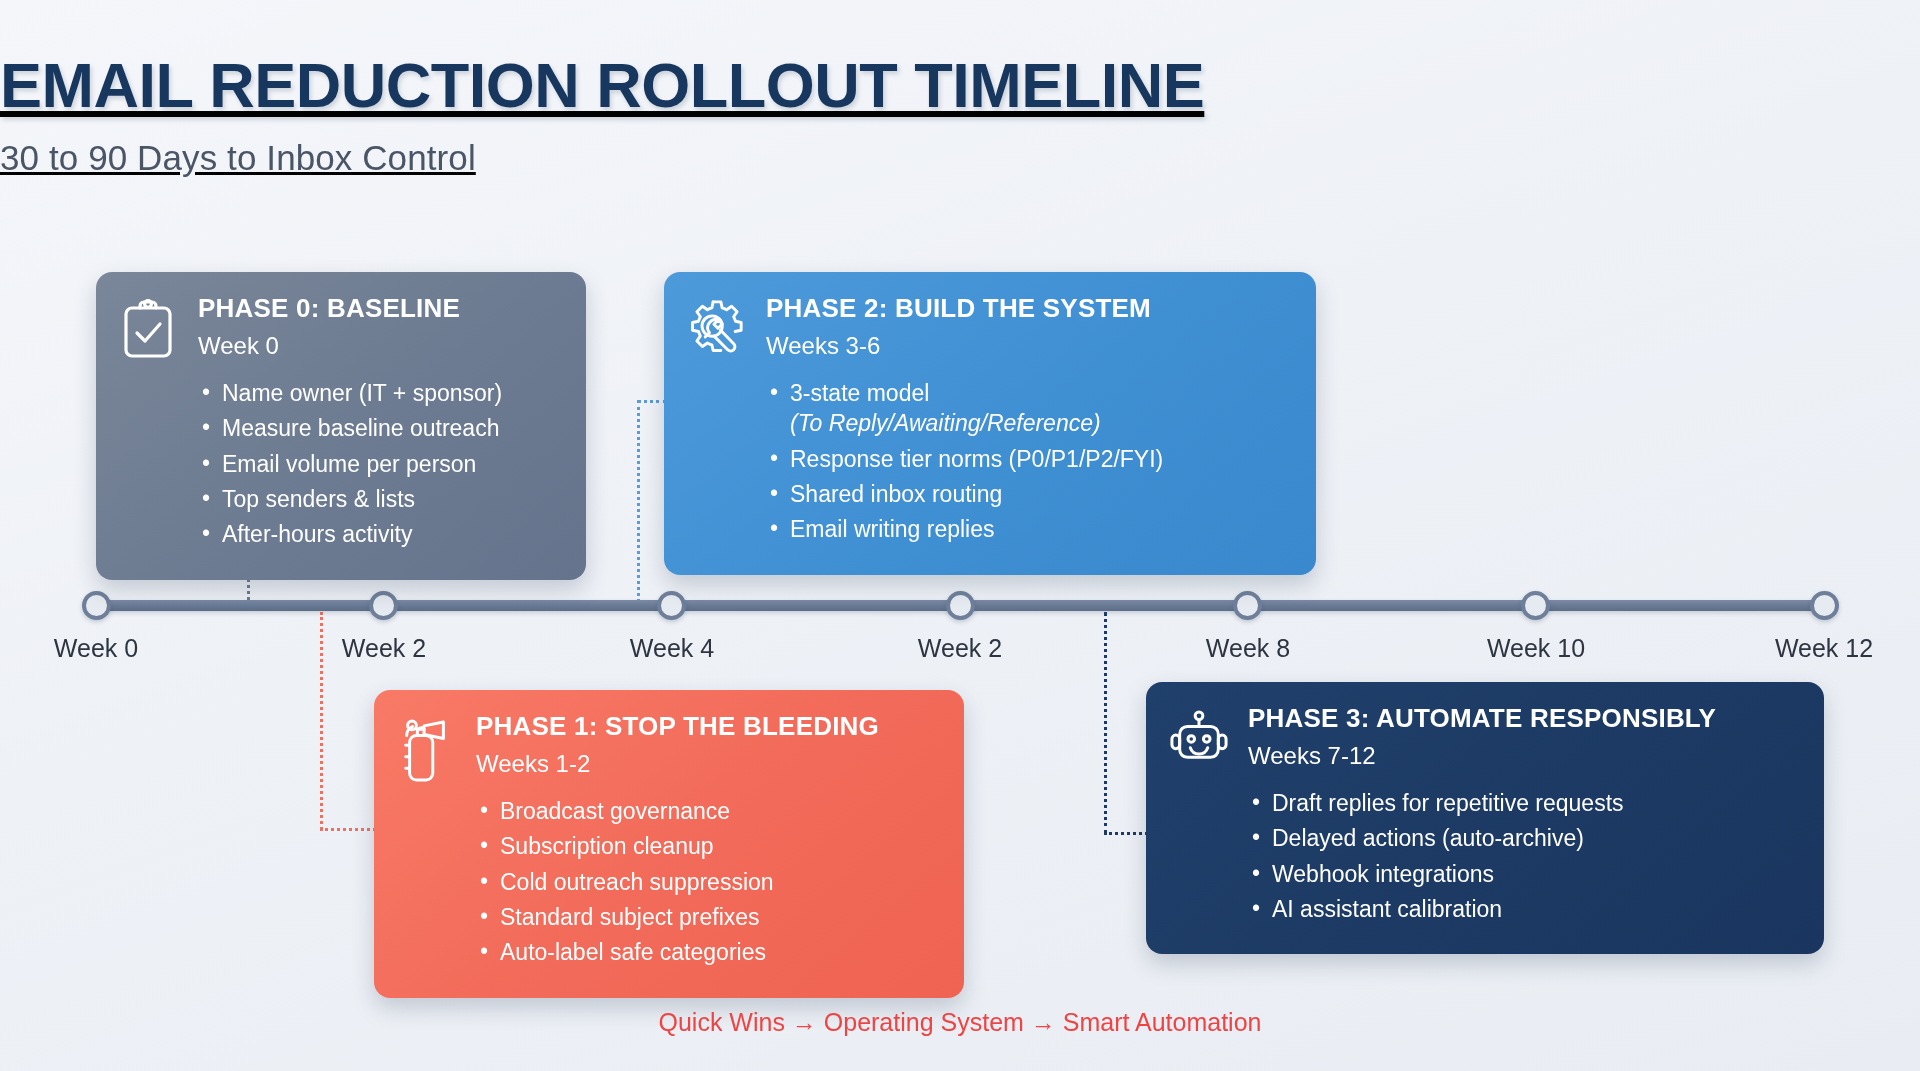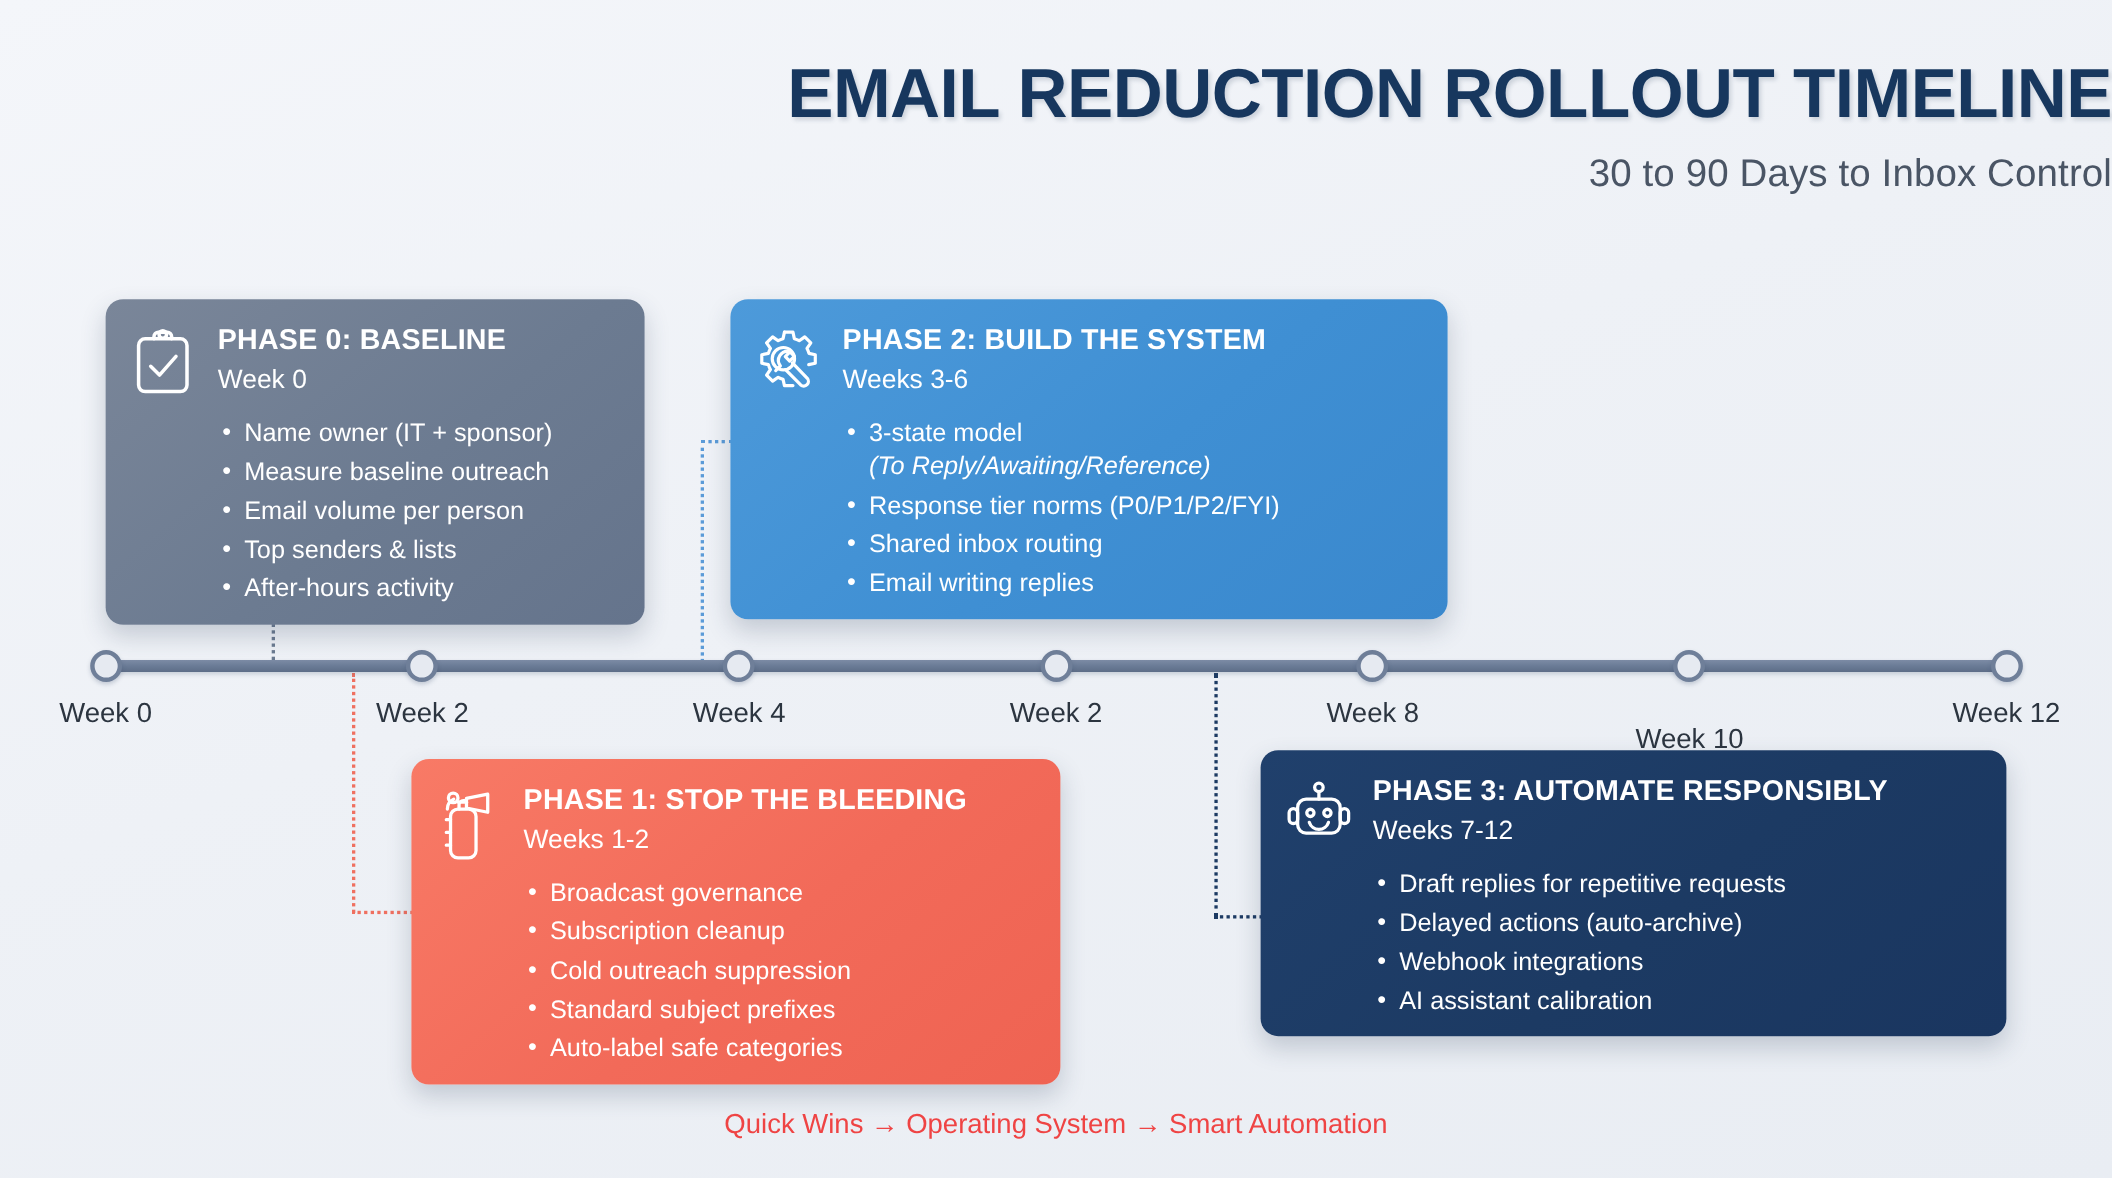--- a/index.html
+++ b/index.html
@@ -17,21 +17,22 @@
     position: absolute;
     inset: 0;
   }
 
   
   .header {
     position: absolute;
     top: 52px;
     left: 0;
     width: 100%;
-    text-align: right;
+    text-align: left;
+    text-decoration: underline;
   }
   .main-title {
     font-size: 63px;
     font-weight: 700;
     letter-spacing: -0.5px;
     color: #17375e;
     text-shadow: 2px 3px 4px rgba(40,60,90,0.18);
     line-height: 1.05;
   }
   .subtitle {
@@ -78,21 +79,21 @@
     color: #2c3540;
     white-space: nowrap;
   }
 
   
   .card {
     position: absolute;
     border-radius: 16px;
     box-shadow: 0 10px 22px rgba(45,62,90,0.22);
     color: #fff;
-    padding: 22px 26px 12px 24px;
+    padding: 22px 26px 24px 24px;
     display: flex;
     gap: 20px;
   }
   .card-icon {
     flex: 0 0 auto;
     width: 58px;
     padding-top: 4px;
   }
   .card-icon svg { display: block; }
   .card-body { flex: 1 1 auto; min-width: 0; }
@@ -200,21 +201,21 @@
         <div class="tick-label" style="left: 0%;">Week 0</div>
         <div class="tick" style="left: 16.666%;"></div>
         <div class="tick-label" style="left: 16.666%;">Week 2</div>
         <div class="tick" style="left: 33.333%;"></div>
         <div class="tick-label" style="left: 33.333%;">Week 4</div>
         <div class="tick" style="left: 50%;"></div>
         <div class="tick-label" style="left: 50%;">Week 2</div>
         <div class="tick" style="left: 66.666%;"></div>
         <div class="tick-label" style="left: 66.666%;">Week 8</div>
         <div class="tick" style="left: 83.333%;"></div>
-        <div class="tick-label" style="left: 83.333%; margin-top: 24px;">Week 10</div>
+        <div class="tick-label" style="left: 83.333%;">Week 10</div>
         <div class="tick" style="left: 100%;"></div>
         <div class="tick-label" style="left: 100%;">Week 12</div>
       </div>
   </div>
 
   <div class="card" id="card-phase0">
     <div class="card-icon">
       <svg width="56" height="62" viewBox="0 0 56 62" fill="none" stroke="#ffffff" stroke-width="3.2" stroke-linecap="round" stroke-linejoin="round">
         <rect x="6" y="10" width="44" height="48" rx="6"></rect>
         <path d="M20 10 v-2 a4 4 0 0 1 4-4 h8 a4 4 0 0 1 4 4 v2"></path>

